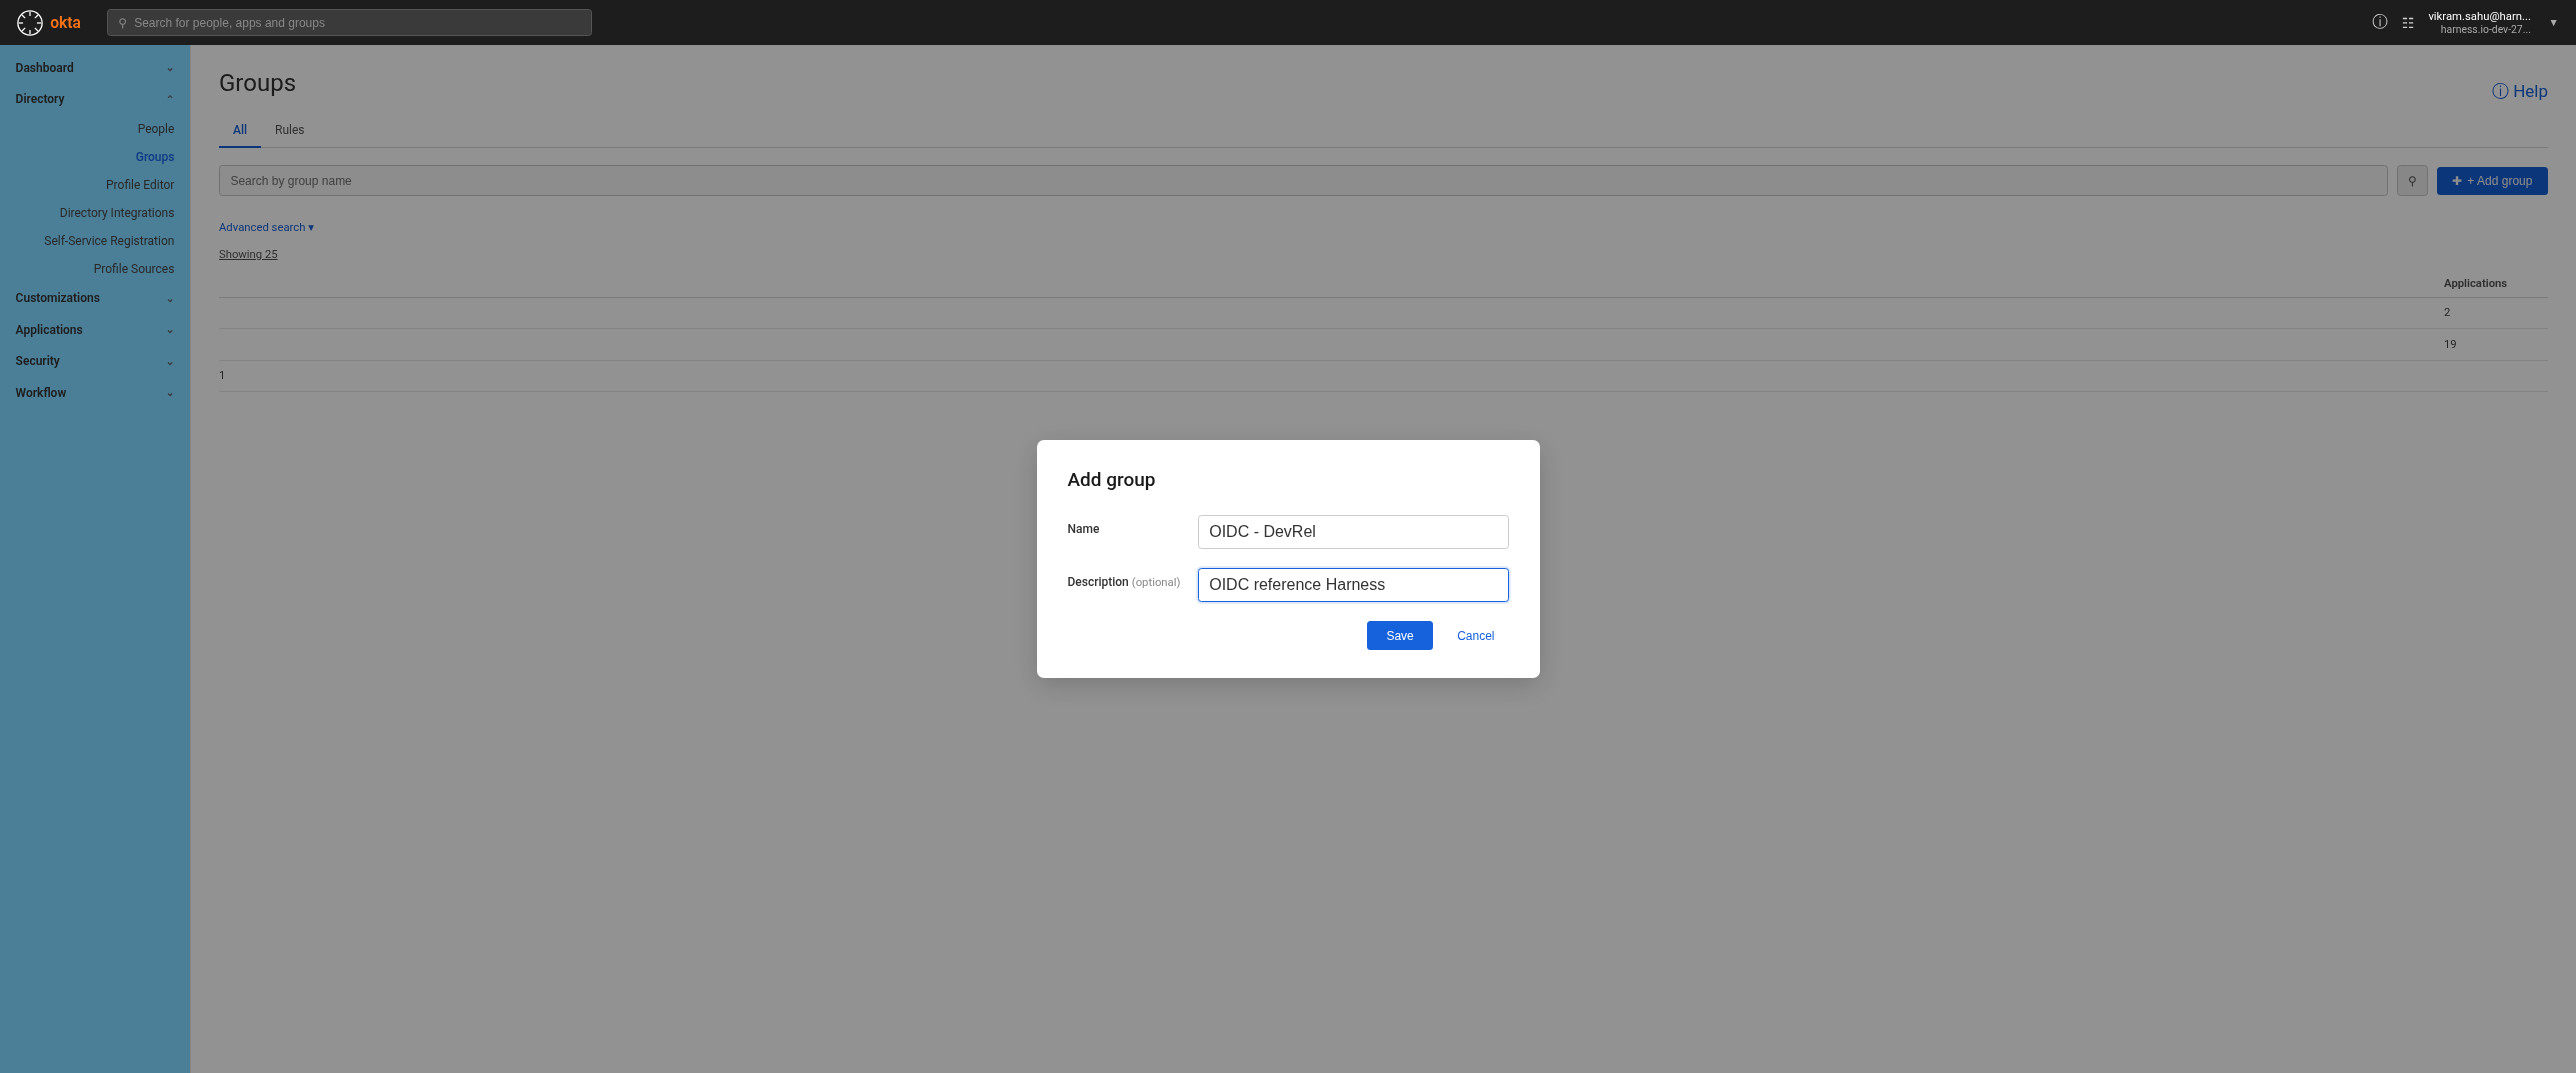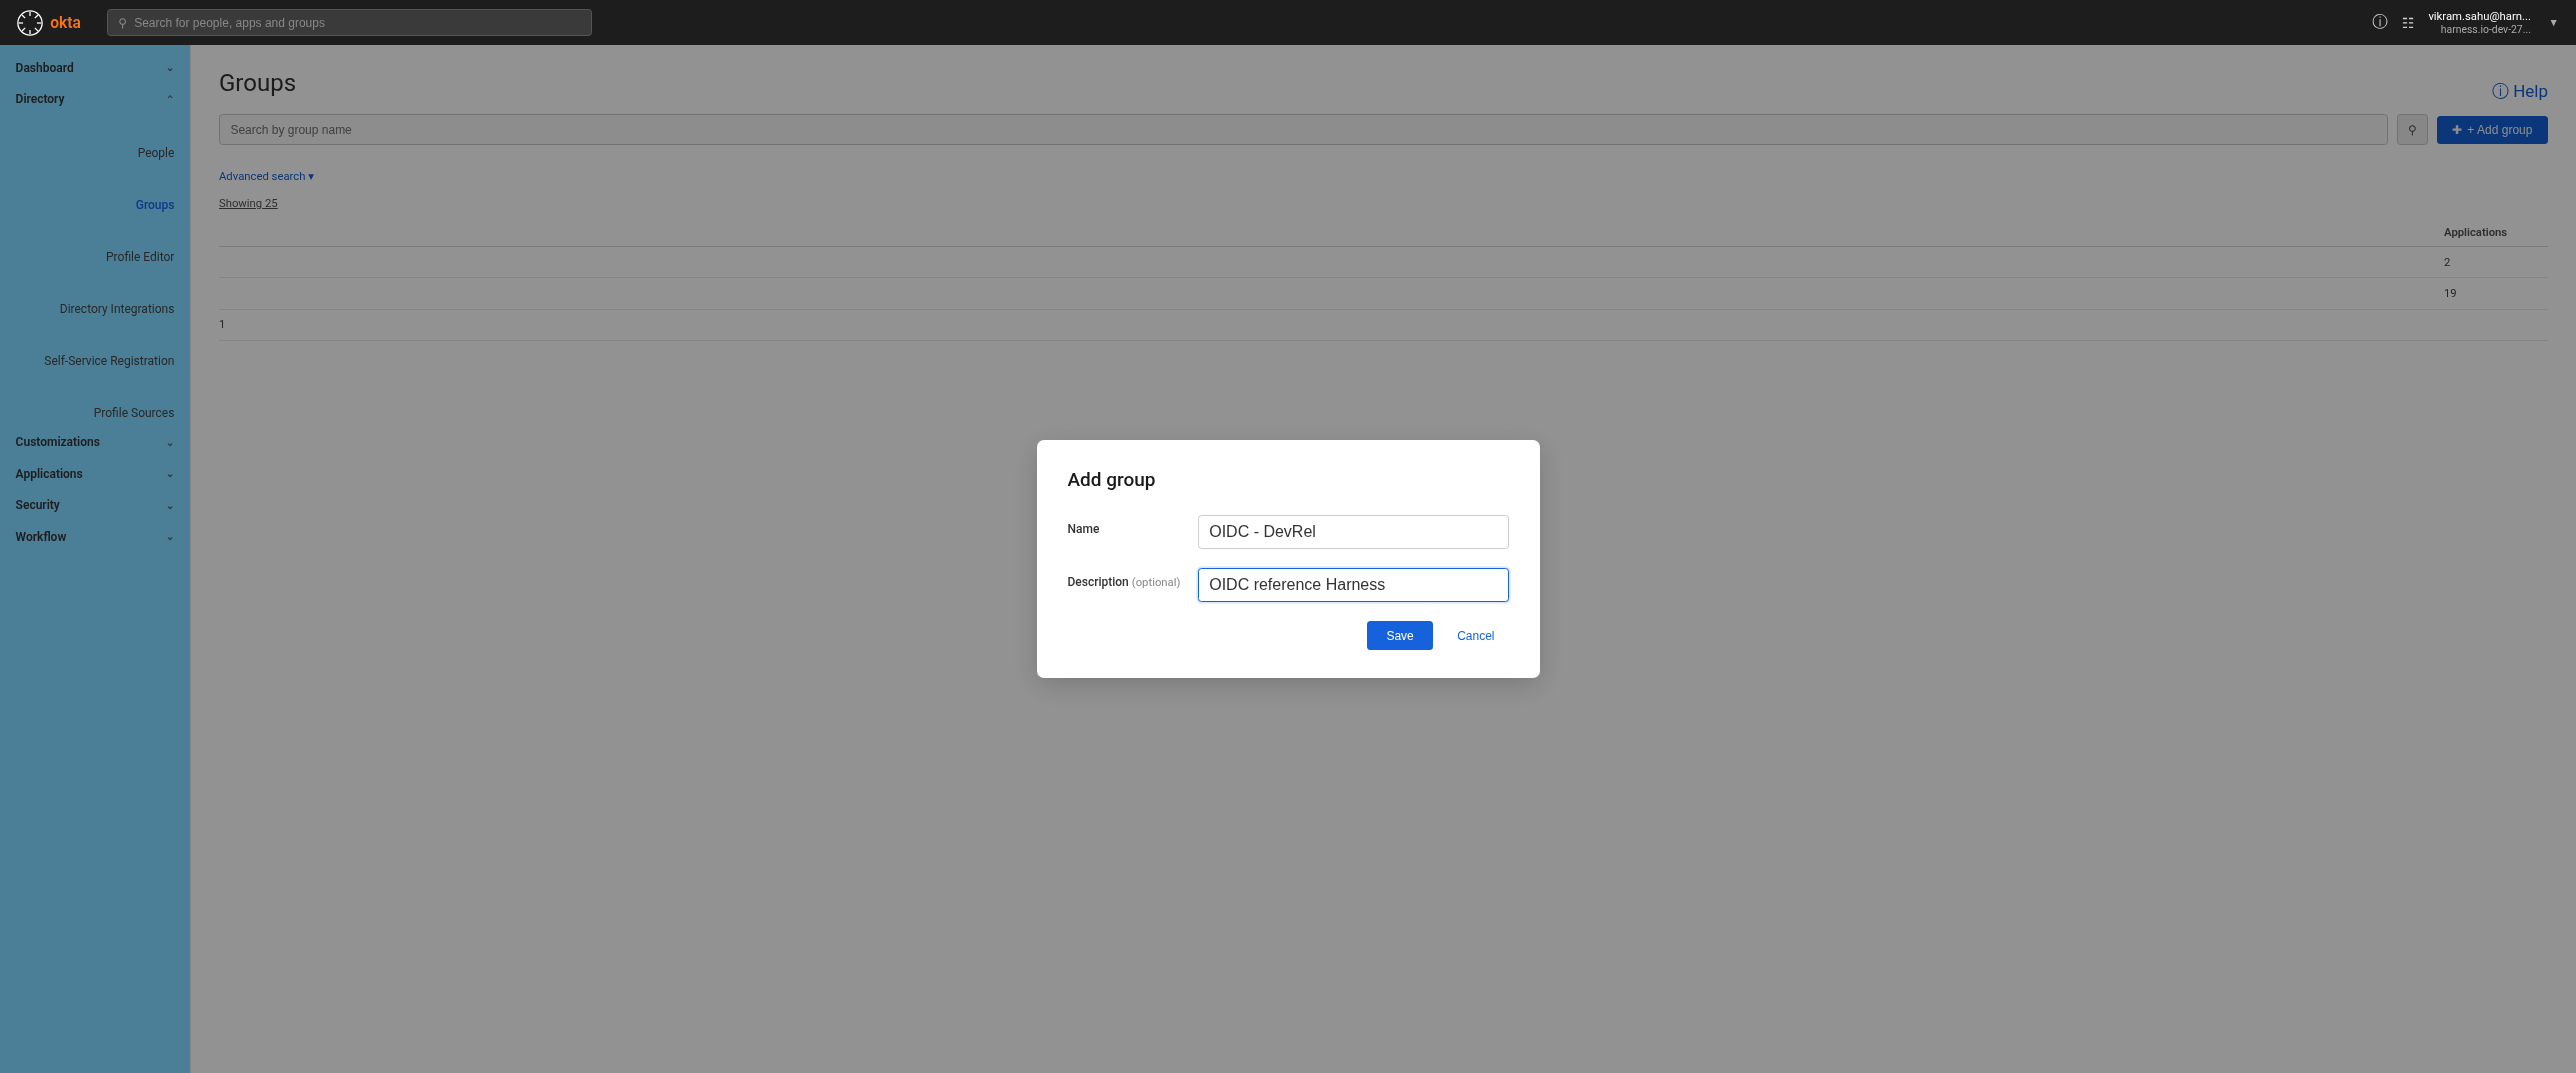--- a/index.html
+++ b/index.html
@@ -45,21 +45,21 @@
     .sidebar-section {
       padding: 0;
     }
     .sidebar-section-header {
       display: flex; align-items: center; justify-content: space-between;
       padding: 8.7px 15.6px; cursor: pointer;
       font-size: 12px; font-weight: 600; color: #333;
     }
     .sidebar-item {
       padding: 7px 15.6px 7px 26px;
-      font-size: 12px; color: #444; cursor: pointer; margin-top: 24px;
+      font-size: 12px; color: #444; cursor: pointer;
     }
     .sidebar-item.active { color: #1662dd; font-weight: 500; }
     .chevron { font-size: 10.4px; color: #666; }
 
     
     .main-content {
       flex: 1; overflow-y: auto; padding: 24px 28px;
       position: relative; filter: brightness(0.92);
     }
     .page-title { font-size: 24px; font-weight: 400; color: #333; margin-bottom: 17.3px; }
@@ -207,20 +207,24 @@
       </div>
     </div>
   </aside>
 
   <main class="main-content">
     <div style="display:flex; align-items:center; justify-content:space-between;">
       <h1 class="page-title">Groups</h1>
       <span style="color:#1662dd; font-size:17px; cursor:pointer;">ⓘ Help</span>
     </div>
 
+    <div class="tabs">
+      <div class="tab active">All</div>
+      <div class="tab">Rules</div>
+    </div>
 
     <div style="display:flex; align-items:center; gap:8.7px; margin-bottom:25px;">
       <input class="group-search-input" type="text" placeholder="Search by group name" style="">
       <button class="search-btn">⚲</button>
       <button class="add-group-btn">
         <span>✚</span>
         <span>+ Add group</span>
       </button>
     </div>
 

